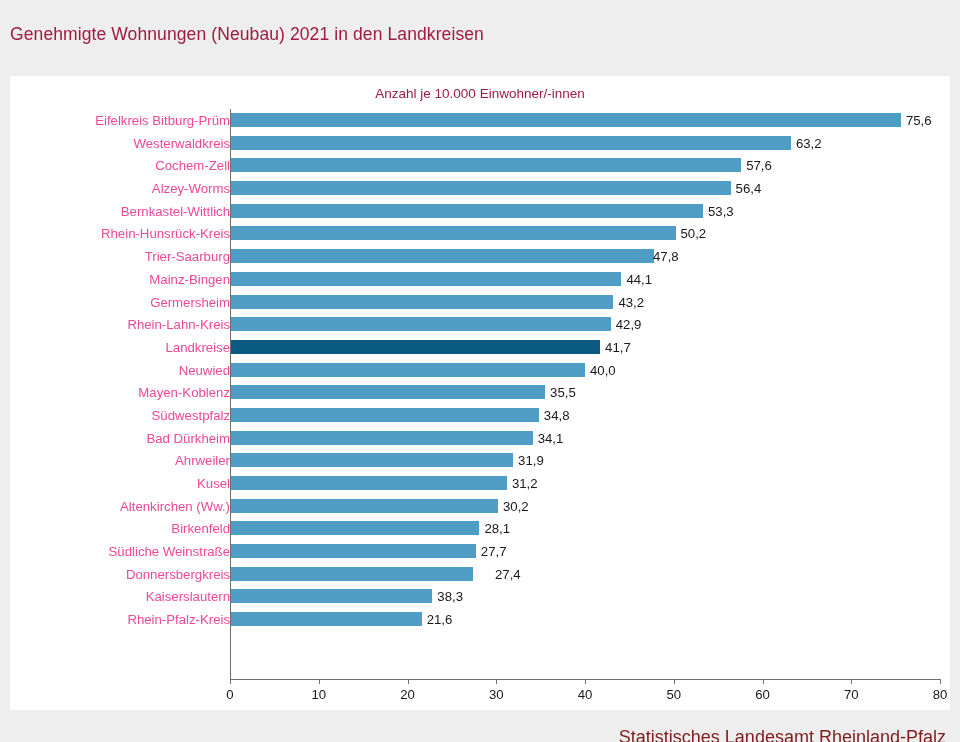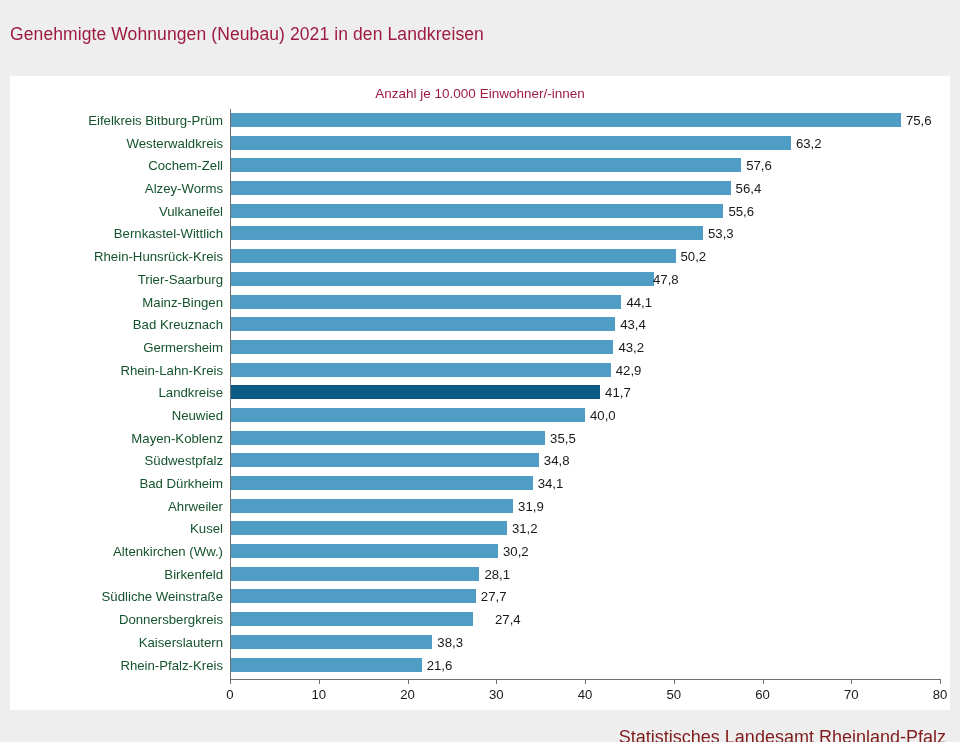--- a/index.html
+++ b/index.html
@@ -71,23 +71,23 @@
   .row {
     position: relative;
     height: 22.1px;
     margin-bottom: 0.6px;
   }
   .row-label {
     position: absolute;
     right: 100%;
     top: 50%;
     transform: translateY(-50%);
-    margin-right: 7px;
+    margin-right: 0;
     font-size: 13.2px;
-    color: #14532d;
+    color: #ec4899;
     white-space: nowrap;
   }
   .bar {
     position: absolute;
     left: 0;
     top: 50%;
     transform: translateY(-50%);
     height: 14px;
     background: #4f9cc4;
   }
@@ -196,48 +196,38 @@
             <div class="row-label">Cochem-Zell</div>
             <div class="bar" style="width: 511.2px;"></div>
             <div class="bar-value" style="left: 511.2px;">57,6</div>
           </div>
           <div class="row">
             <div class="row-label">Alzey-Worms</div>
             <div class="bar" style="width: 500.55px;"></div>
             <div class="bar-value" style="left: 500.55px;">56,4</div>
           </div>
           <div class="row">
-            <div class="row-label">Vulkaneifel</div>
-            <div class="bar" style="width: 493.45px;"></div>
-            <div class="bar-value" style="left: 493.45px;">55,6</div>
-          </div>
-          <div class="row">
             <div class="row-label">Bernkastel-Wittlich</div>
             <div class="bar" style="width: 473.037px;"></div>
             <div class="bar-value" style="left: 473.037px;">53,3</div>
           </div>
           <div class="row">
             <div class="row-label">Rhein-Hunsrück-Kreis</div>
             <div class="bar" style="width: 445.525px;"></div>
             <div class="bar-value" style="left: 445.525px;">50,2</div>
           </div>
           <div class="row">
             <div class="row-label">Trier-Saarburg</div>
             <div class="bar" style="width: 424.225px;"></div>
             <div class="bar-value" style="left: 418px;">47,8</div>
           </div>
           <div class="row">
             <div class="row-label">Mainz-Bingen</div>
             <div class="bar" style="width: 391.387px;"></div>
             <div class="bar-value" style="left: 391.387px;">44,1</div>
-          </div>
-          <div class="row">
-            <div class="row-label">Bad Kreuznach</div>
-            <div class="bar" style="width: 385.175px;"></div>
-            <div class="bar-value" style="left: 385.175px;">43,4</div>
           </div>
           <div class="row">
             <div class="row-label">Germersheim</div>
             <div class="bar" style="width: 383.4px;"></div>
             <div class="bar-value" style="left: 383.4px;">43,2</div>
           </div>
           <div class="row">
             <div class="row-label">Rhein-Lahn-Kreis</div>
             <div class="bar" style="width: 380.738px;"></div>
             <div class="bar-value" style="left: 380.738px;">42,9</div>

